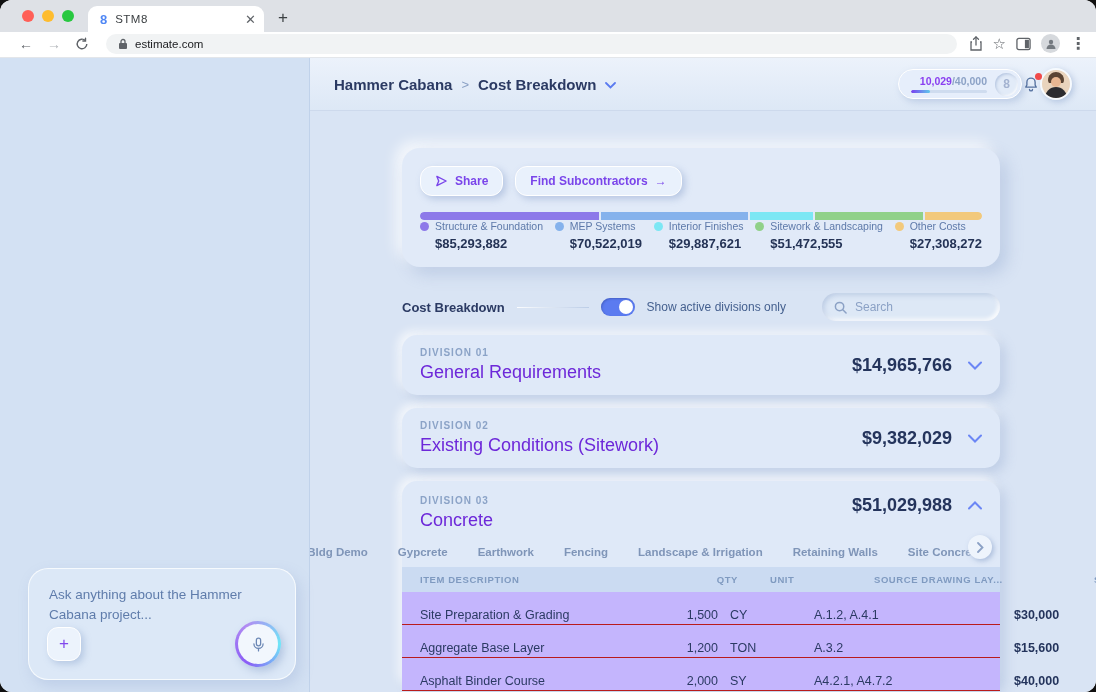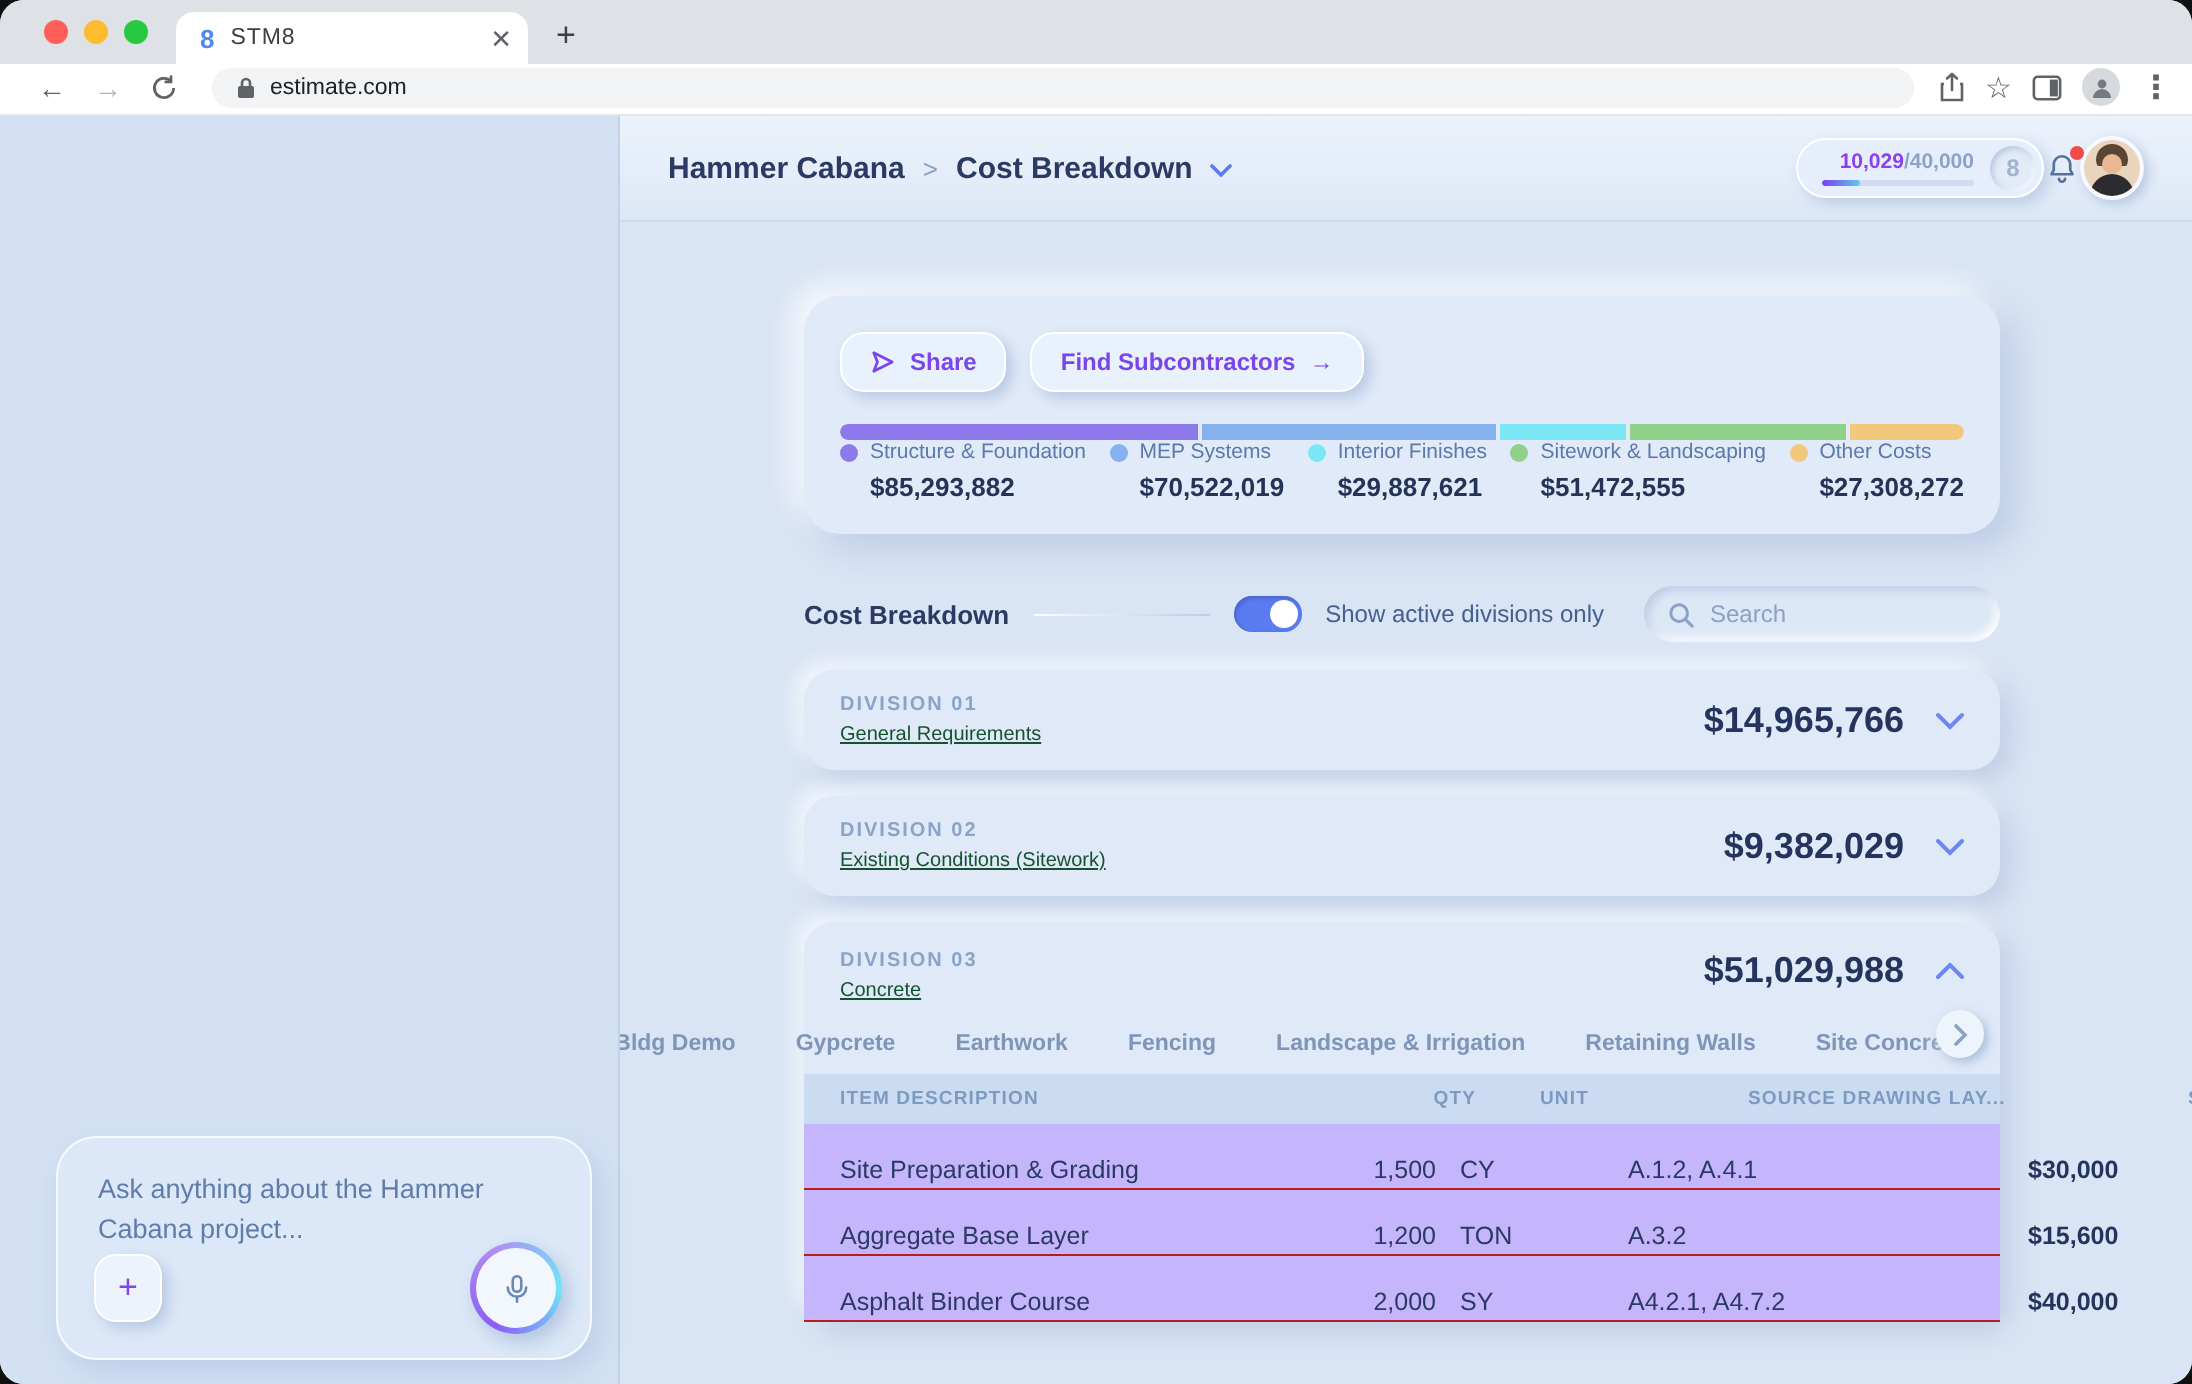--- a/index.html
+++ b/index.html
@@ -80,33 +80,33 @@
   .leg-top { display:flex; align-items:center; gap:6px; font-size:10.5px; color:#5d79a9; }
   .leg-dot { width:9px; height:9px; border-radius:50%; flex:none; }
   .leg-amount { font-size:13px; font-weight:bold; color:#243356; margin:4px 0 0 15px; }
 
   
   .section-row { display:flex; align-items:center; margin:26px 0 14px; gap:12px; }
   .section-label { font-size:13px; font-weight:bold; color:#2b3a63; white-space:nowrap; }
   .section-line { flex:1; height:1px; background:linear-gradient(90deg,rgba(255,255,255,.9),rgba(175,195,225,.7)); max-width:175px; margin-right:auto; }
   .toggle { width:34px; height:18px; border-radius:10px; background:#5b7bf0; position:relative; flex:none; box-shadow:inset 1px 1px 2px rgba(40,60,140,.4); }
   .toggle-knob { position:absolute; top:2px; right:2px; width:14px; height:14px; border-radius:50%; background:#fff; }
-  .toggle-label { font-size:12px; color:#45608f; white-space:nowrap; margin-right:8px; }
+  .toggle-label { font-size:12px; color:#45608f; white-space:nowrap; margin-right:24px; }
   .search { width:178px; height:28px; border-radius:15px; background:#dde8f6;
     box-shadow:inset 2px 2px 5px rgba(122,148,194,.35), inset -2px -2px 4px #fff;
     display:flex; align-items:center; padding:0 12px; gap:8px; color:#8ba1c5; }
   .search input { border:none; outline:none; background:transparent; font-size:12px; color:#45608f; width:100%; font-family:inherit; }
   .search input::placeholder { color:#8ba1c5; }
 
   
   .div-card { background:#dfe9f8; border-radius:15px; padding:12px 18px; margin-bottom:13px;
     box-shadow:5px 5px 12px rgba(122,148,194,.28), -4px -4px 10px rgba(255,255,255,.75);
     display:flex; align-items:center; justify-content:space-between; }
   .div-code { font-size:10px; font-weight:bold; letter-spacing:.1em; color:#8ba3c7; }
-  .div-name { font-size:10px; color:#14532d; margin-top:4px;text-decoration:underline; }
+  .div-name { font-size:18px; color:#6d28d9; margin-top:4px; }
   .div-right { display:flex; align-items:center; gap:16px; }
   .div-amount { font-size:18px; font-weight:bold; color:#24345c; }
   .chev { color:#6b86f5; display:flex; }
 
   .div-card.expanded { display:block; margin-bottom:0; padding:14px 0 0; }
   .exp-head { display:flex; align-items:flex-start; justify-content:space-between; padding:0 18px; }
   .tabs-row { display:flex; align-items:center; gap:30px; padding:0 18px; margin-top:14px; position:relative;justify-content:flex-end; }
   .tab-item { font-size:11.5px; font-weight:bold; color:#7f95b8; padding-bottom:8px; white-space:nowrap; }
   .tab-item.active { color:#7a3ff0; border-bottom:2px solid #8a53f0; }
   .tabs-more { position:absolute; right:10px; top:-2px; width:24px; height:24px; border-radius:50%; background:#eef4fc;

